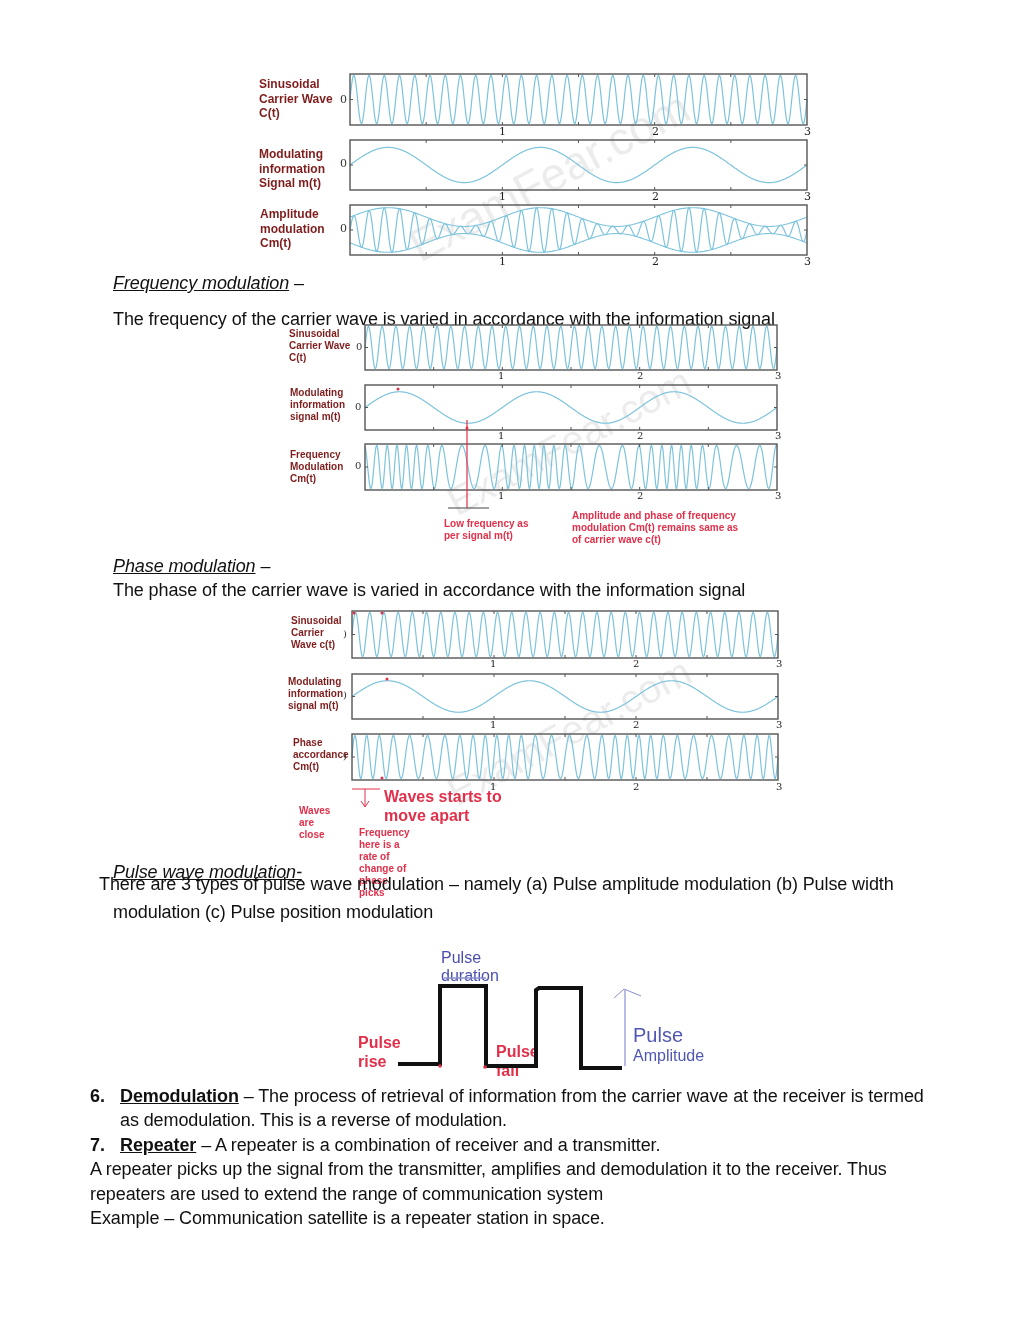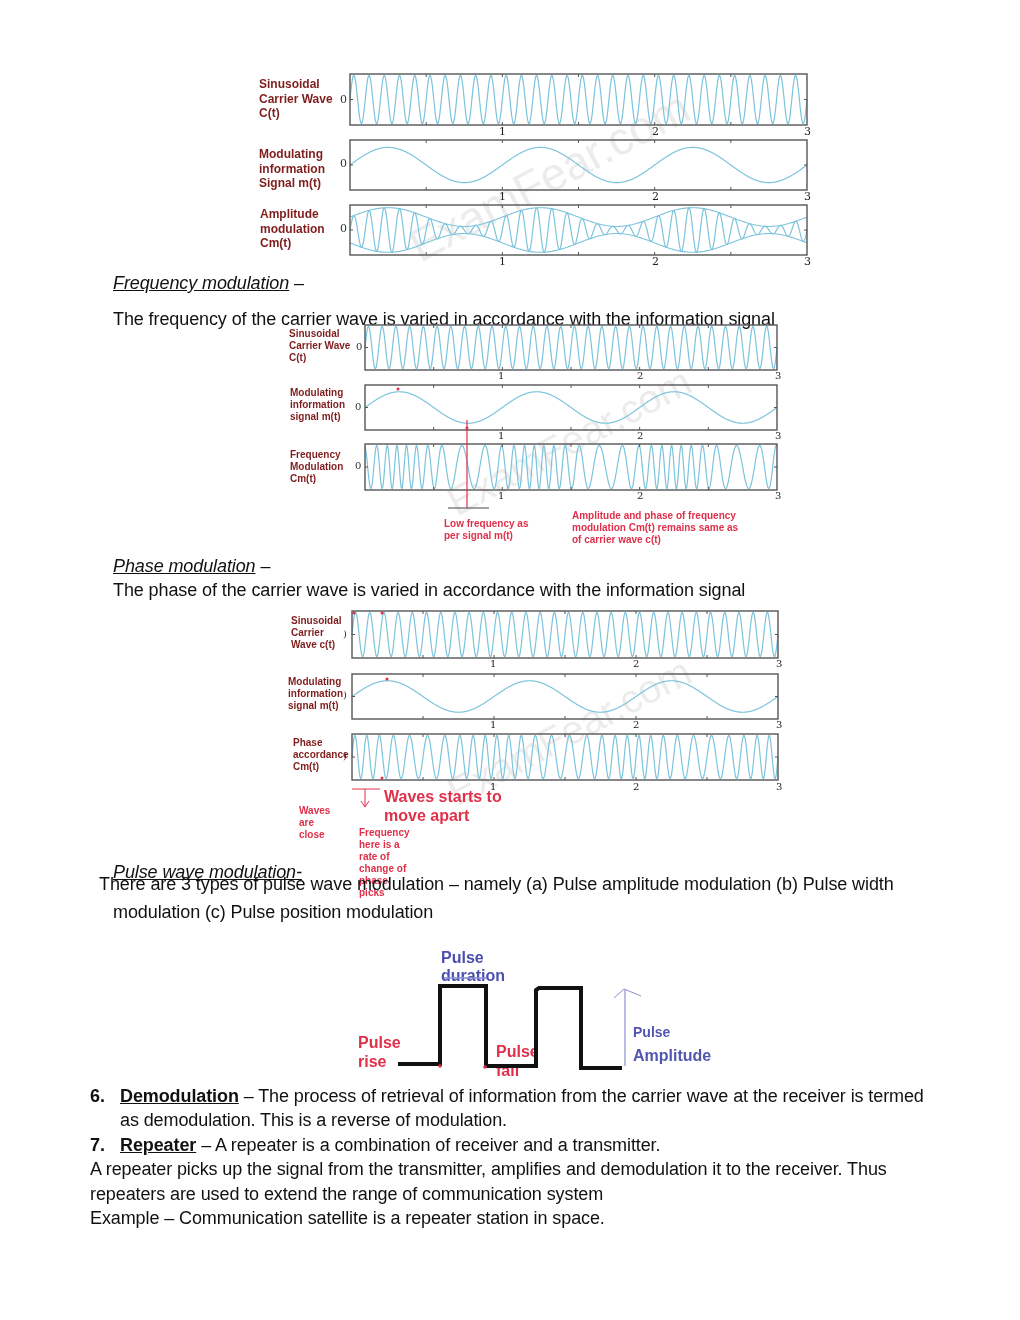--- a/index.html
+++ b/index.html
@@ -8,21 +8,21 @@
   .txt { position:absolute; font-family:"Liberation Sans Narrow","Liberation Sans", sans-serif;
          font-size:18px; line-height:24px; color:#111; white-space:nowrap; letter-spacing:-0.1px; }
   .ital-u { font-style:italic; text-decoration:underline; }
   .bold-u { font-weight:bold; text-decoration:underline; }
   .fig { position:absolute; }
   .lbl { position:absolute; font-family:"Liberation Sans", sans-serif; font-weight:bold;
          color:#7f1d1d; line-height:1.22; }
   .zero { position:absolute; font-family:"DejaVu Serif", serif; color:#333; }
   .tick { position:absolute; font-family:"DejaVu Serif", serif; color:#222; font-size:11px; }
   .red { position:absolute; color:#e0304a; font-weight:bold; font-family:"Liberation Sans", sans-serif; line-height:1.2; }
-  .blue-lbl { position:absolute; color:#4a4fae; font-weight:bold; font-family:"Liberation Sans", sans-serif; }
+  .blue-lbl { position:absolute; color:#4a4fae; font-weight:normal; font-family:"Liberation Sans", sans-serif; }
   .wm { position:absolute; font-family:"Liberation Sans", sans-serif; color:rgba(200,200,200,0.35);
         font-size:46px; transform:rotate(-28deg); transform-origin:left top; pointer-events:none; }
   svg { position:absolute; left:0; top:0; overflow:visible; }
 </style>
 </head>
 <body>
 
 <div class="fig" id="am-fig">
   <div class="wm" style="left:400px;top:225px;">ExamFear.com</div>
   <div class="lbl" style="left:259px;top:77px;font-size:12px;white-space:pre;">Sinusoidal
@@ -120,21 +120,21 @@
 <div class="txt" style="left:113px;top:848px;margin-top:12px;">
   <span class="ital-u">Pulse wave modulation-</span>
 </div>
 <div class="txt" style="left:99px;top:872px;">There are 3 types of pulse wave modulation – namely (a) Pulse amplitude modulation (b) Pulse width</div>
 <div class="txt" style="left:113px;top:900px;">modulation (c) Pulse position modulation</div>
 
 <div class="fig">
   <div class="blue-lbl" style="left:441px;top:949px;font-size:16px;">Pulse duration</div>
   <div class="red" style="left:358px;top:1033px;font-size:16px;">Pulse rise</div>
   <div class="red" style="left:496px;top:1042px;font-size:16px;">Pulse fall</div>
-  <div class="blue-lbl" style="left:633px;top:1024px;font-size:14px;color:#5057b0;">Pulse</div>
+  <div class="blue-lbl" style="left:633px;top:1024px;font-size:20px;color:#5057b0;">Pulse</div>
   <div class="blue-lbl" style="left:633px;top:1047px;font-size:16px;color:#5057b0;">Amplitude</div>
 </div>
 
 <div class="txt" style="left:90px;top:1084px;">
   <span style="font-weight:bold;display:inline-block;width:30px;">6.</span><span class="bold-u">Demodulation</span><span> – The process of retrieval of information from the carrier wave at the receiver is termed</span>
 </div>
 <div class="txt" style="left:120px;top:1108px;">as demodulation. This is a reverse of modulation.</div>
 <div class="txt" style="left:90px;top:1133px;">
   <span style="font-weight:bold;display:inline-block;width:30px;">7.</span><span class="bold-u">Repeater</span><span> – A repeater is a combination of receiver and a transmitter.</span>
 </div>

